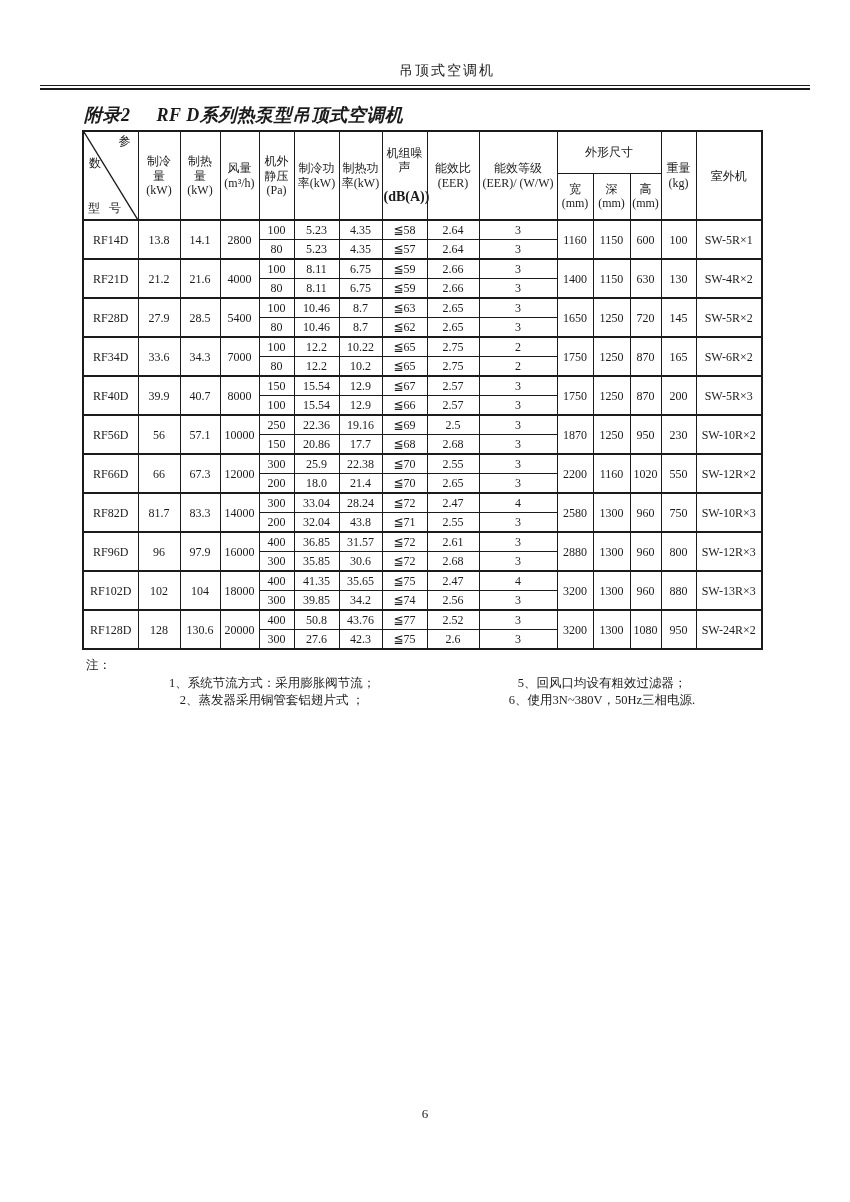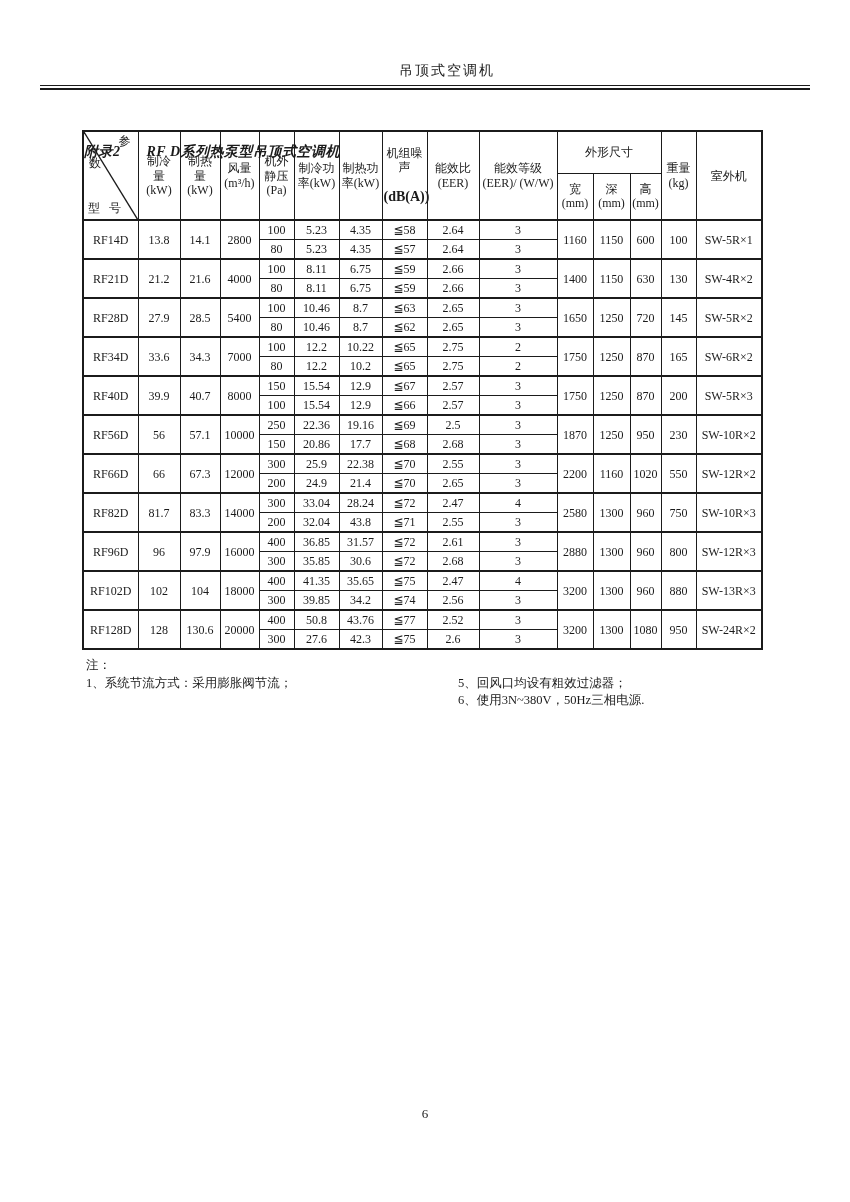--- a/index.html
+++ b/index.html
@@ -11,22 +11,22 @@
 
   .doc-header-title {
     position:absolute; top:62px; left:8px; width:100%;
     text-align:center; font-size:14px; letter-spacing:2px;padding-left:28px;
   }
   .header-rule {
     position:absolute; top:85px; left:40px; right:40px; height:5px;
     border-top:1px solid #1b1b1b; border-bottom:2.5px solid #1b1b1b;
   }
   .title-line {
-    position:absolute; top:103px; left:84px; font-size:14px;
-    font-weight:bold; font-style:italic; letter-spacing:0.5px;margin-top:40px;
+    position:absolute; top:103px; left:84px; font-size:18px;
+    font-weight:bold; font-style:italic; letter-spacing:0.5px;
   }
   .title-line .gap { display:inline-block; width:26px; }
 
   table.spec {
     position:absolute; top:130px; left:82px;
     border-collapse:collapse; table-layout:fixed; width:679px;
     font-size:12px; text-align:center;
   }
   table.spec { border:2px solid #1b1b1b; }
   table.spec th, table.spec td {
@@ -46,21 +46,21 @@
   th.corner svg { position:absolute; inset:0; width:100%; height:100%; }
   th.corner .c-param1 { position:absolute; top:2px; right:7px; font-size:12px; }
   th.corner .c-param2 { position:absolute; top:24px; left:5px; font-size:12px; }
   th.corner .c-model  { position:absolute; bottom:4px; left:4px; font-size:12px; letter-spacing:3px; }
 
   .notes {
     position:absolute; top:657px; left:86px; width:660px;
     font-size:12.5px; line-height:17.5px;
   }
   .notes .note-label { margin-bottom:0; }
-  .notes .cols { display:flex; }
+  .notes .cols { display:flex;text-align:center; }
   .notes .col-left { width:372px; }
   .notes .col-right { flex:1; }
 
   .page-number {
     position:absolute; top:1106px; left:0; width:100%;
     text-align:center; font-size:13px;
   }
 </style>
 </head>
 <body>
@@ -303,21 +303,21 @@
           <td>2.55</td>
           <td>3</td>
           <td rowspan="2">2200</td>
           <td rowspan="2">1160</td>
           <td rowspan="2">1020</td>
           <td rowspan="2">550</td>
           <td rowspan="2">SW-12R×2</td>
         </tr>
         <tr>
           <td>200</td>
-          <td>24.9</td>
+          <td>18.0</td>
           <td>21.4</td>
           <td>≦70</td>
           <td>2.65</td>
           <td>3</td>
         </tr>
         <tr class="grp">
           <td rowspan="2">RF82D</td>
           <td rowspan="2">81.7</td>
           <td rowspan="2">83.3</td>
           <td rowspan="2">14000</td>
@@ -417,20 +417,21 @@
           <td>3</td>
         </tr>
       </tbody>
   </table>
 
   <div class="notes">
     <div class="note-label">注：</div>
     <div class="cols">
       <div class="col-left">
         <div>1、系统节流方式：采用膨胀阀节流；</div>
+        <div>2、蒸发器采用铜管套铝翅片式 ；</div>
       </div>
       <div class="col-right">
         <div>5、回风口均设有粗效过滤器；</div>
         <div>6、使用3N~380V，50Hz三相电源.</div>
       </div>
     </div>
   </div>
 
   <div class="page-number">6</div>
 

